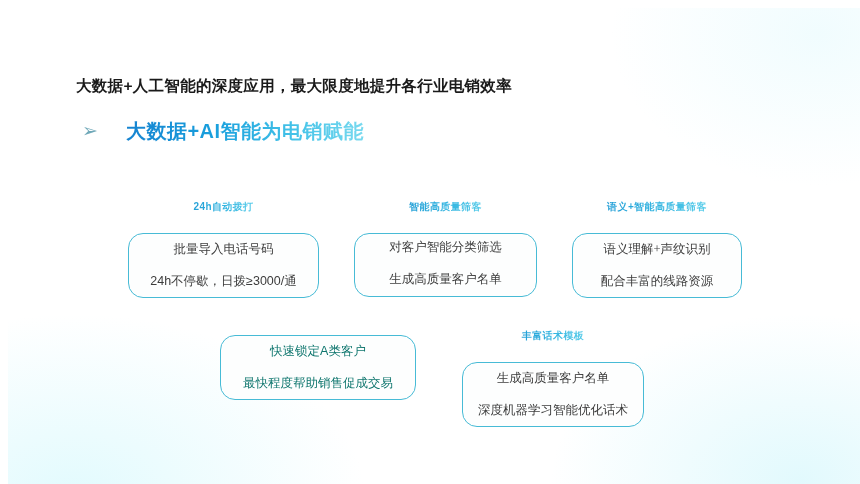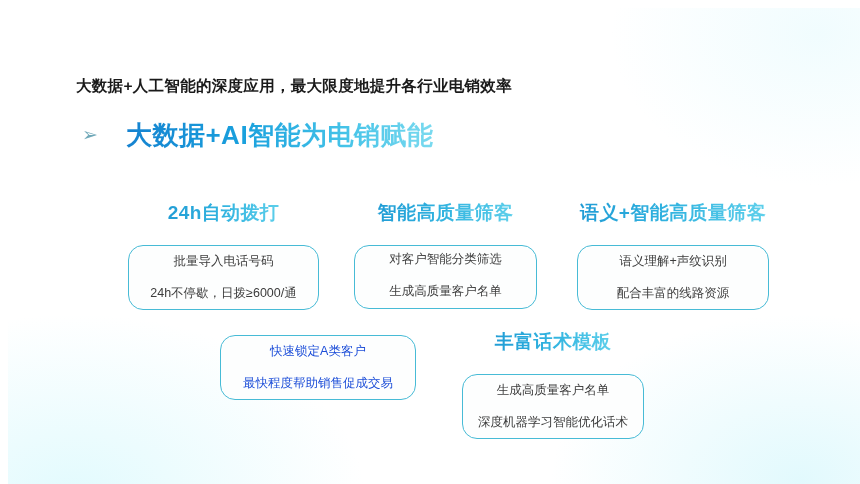--- a/index.html
+++ b/index.html
@@ -37,60 +37,60 @@
 
   .heading-row {
     position:absolute; left:50px; top:86px;
     display:flex; align-items:center; gap:12px;
   }
   .arrow-icon {
     font-size:19px; color:#6fa8b8; line-height:1;
     transform:translateY(-1px);
   }
   .heading-text {
-    font-size:26px; font-weight:bold; letter-spacing:0.5px;
+    font-size:20px; font-weight:bold; letter-spacing:0.5px;
     background:linear-gradient(90deg,#1580cf 0%,#19a0dd 38%,#45c3e8 70%,#7fdcf0 100%);
     -webkit-background-clip:text; background-clip:text;
     -webkit-text-fill-color:transparent; color:transparent;
     white-space:nowrap;
   }
 
   .card {
     position:absolute;
     display:flex; flex-direction:column; align-items:center;
   }
   .card-title {
-    font-size:19px; font-weight:bold; white-space:nowrap;
+    font-size:10px; font-weight:bold; white-space:nowrap;
     margin-bottom:11px; letter-spacing:0.4px;
     background:linear-gradient(90deg,#1f9ad4 0%,#32b4e0 50%,#62d2ec 100%);
     -webkit-background-clip:text; background-clip:text;
     -webkit-text-fill-color:transparent; color:transparent;
   }
   .card-box {
     border:1.4px solid #47bbd6;
     border-radius:15px;
     background:#fdfefe;
     display:flex; flex-direction:column;
     align-items:center; justify-content:center;
     gap:2px;
     padding:13px 16px;
   }
   .card-line {
     font-size:12.5px; color:#3c3c3c;
     white-space:nowrap; line-height:1.1;
   }
-  .card.muted .card-line { color:#1d4ed8;text-align:right; }
+  .card.muted .card-line { color:#0f766e;text-align:right; }
 
   
   #card-0 { left:104px; top:168px; }
   #card-0 .card-box { width:191px; height:65px; }
   #card-1 { left:330px; top:168px;font-family:Liberation Mono, monospace; }
   #card-1 .card-box { width:183px; height:64px; }
   #card-2 { left:548px; top:168px; }
-  #card-2 .card-box { width:192px; height:65px; }
+  #card-2 .card-box { width:170px; height:65px;font-family:Liberation Serif, serif; }
 
   
   #card-3 { left:196px; top:311px; }
   #card-3 .card-box { width:196px; height:65px; }
   #card-4 { left:438px; top:297px; }
   #card-4 .card-box { width:182px; height:65px; }
 
   #card-0 .card-title,#card-1 .card-title,#card-2 .card-title,
   #card-3 .card-title,#card-4 .card-title { text-align:center; }
 </style>
@@ -107,21 +107,21 @@
 
   <div class="heading-row">
     <span class="arrow-icon">➢</span>
     <span class="heading-text">大数据+AI智能为电销赋能</span>
   </div>
 
   <div class="card" id="card-0">
     <div class="card-title">24h自动拨打</div>
     <div class="card-box">
       <div class="card-line">批量导入电话号码</div>
-      <div class="card-line">24h不停歇，日拨≥6000/通</div>
+      <div class="card-line">24h不停歇，日拨≥3000/通</div>
     </div>
   </div>
 
   <div class="card" id="card-1">
     <div class="card-title">智能高质量筛客</div>
     <div class="card-box">
       <div class="card-line">对客户智能分类筛选</div>
       <div class="card-line">生成高质量客户名单</div>
     </div>
   </div>

